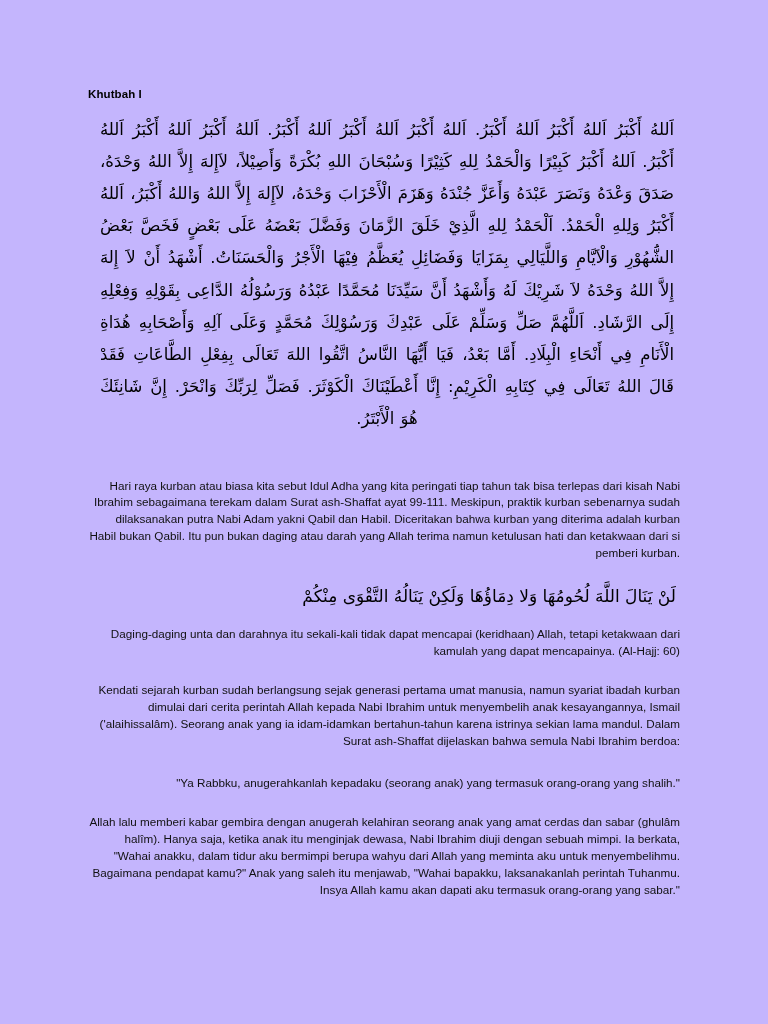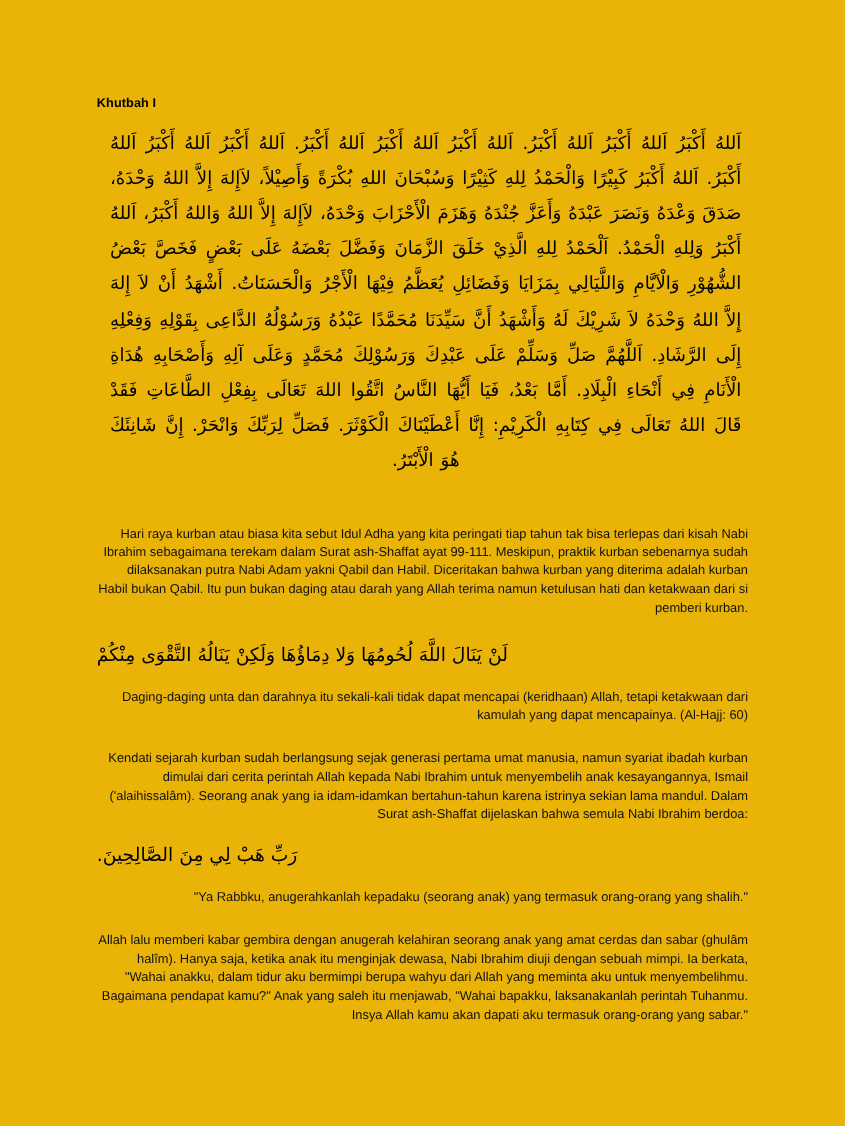--- a/index.html
+++ b/index.html
@@ -11,21 +11,21 @@
     width: 768px;
     height: 1024px;
     overflow: hidden;
     font-family: "Liberation Sans", sans-serif;
     color: #000000;
   }
   .page {
     position: relative;
     width: 768px;
     height: 1024px;
-    background: #eab308;
+    background: #c4b5fd;
     box-sizing: border-box;
     padding: 88px 88px 0 88px;
   }
   .doc-title {
     font-family: "Liberation Sans", sans-serif;
     font-size: 11.5px;
     font-weight: bold;
     letter-spacing: 0.1px;
     margin: 0 0 12px 0;
     line-height: 1.2;
@@ -36,21 +36,21 @@
     text-align-last: center;
     font-family: "DejaVu Sans", sans-serif;
     font-size: 16.5px;
     line-height: 1.95;
     margin: 0 0 16px 12px;
     padding: 0 6px 0 0;
     word-spacing: 1px;
   }
   .arabic-line {
     direction: rtl;
-    text-align: left;
+    text-align: right;
     font-family: "DejaVu Sans", sans-serif;
     font-size: 17px;
     line-height: 1.9;
     margin: 0;
     padding: 0 4px 0 0;
   }
   .body-par {
     font-family: "Liberation Sans", sans-serif;
     font-size: 11.7px;
     line-height: 1.45;
@@ -84,21 +84,20 @@
   <div class="spacer-sm"></div>
 
   <p class="body-par">Daging-daging unta dan darahnya itu sekali-kali tidak dapat mencapai (keridhaan) Allah, tetapi ketakwaan dari kamulah yang dapat mencapainya. (Al-Hajj: 60)</p>
 
   <div class="spacer-lg"></div>
 
   <p class="body-par"><span>Kendati sejarah kurban sudah berlangsung sejak generasi pertama umat manusia, namun syariat ibadah kurban dimulai dari cerita perintah Allah kepada Nabi Ibrahim untuk menyembelih anak kesayangannya, Ismail (</span><span class="ital">'alaihissalâm</span><span>). Seorang anak yang ia idam-idamkan bertahun-tahun karena istrinya sekian lama mandul. Dalam Surat ash-Shaffat dijelaskan bahwa semula Nabi Ibrahim berdoa:</span></p>
 
   <div class="spacer-sm"></div>
 
-  <div class="arabic-line">رَبِّ هَبْ لِي مِنَ الصَّالِحِينَ.</div>
 
   <div class="spacer-sm"></div>
 
   <p class="body-par">"Ya Rabbku, anugerahkanlah kepadaku (seorang anak) yang termasuk orang-orang yang shalih."</p>
 
   <div class="spacer-lg"></div>
 
   <p class="body-par"><span>Allah lalu memberi kabar gembira dengan anugerah kelahiran seorang anak yang amat cerdas dan sabar (</span><span class="ital">ghulâm halîm</span><span>). Hanya saja, ketika anak itu menginjak dewasa, Nabi Ibrahim diuji dengan sebuah mimpi. Ia berkata, "Wahai anakku, dalam tidur aku bermimpi berupa wahyu dari Allah yang meminta aku untuk menyembelihmu. Bagaimana pendapat kamu?" Anak yang saleh itu menjawab, "Wahai bapakku, laksanakanlah perintah Tuhanmu. Insya Allah kamu akan dapati aku termasuk orang-orang yang sabar."</span></p>
 
   <div class="spacer-lg"></div>

